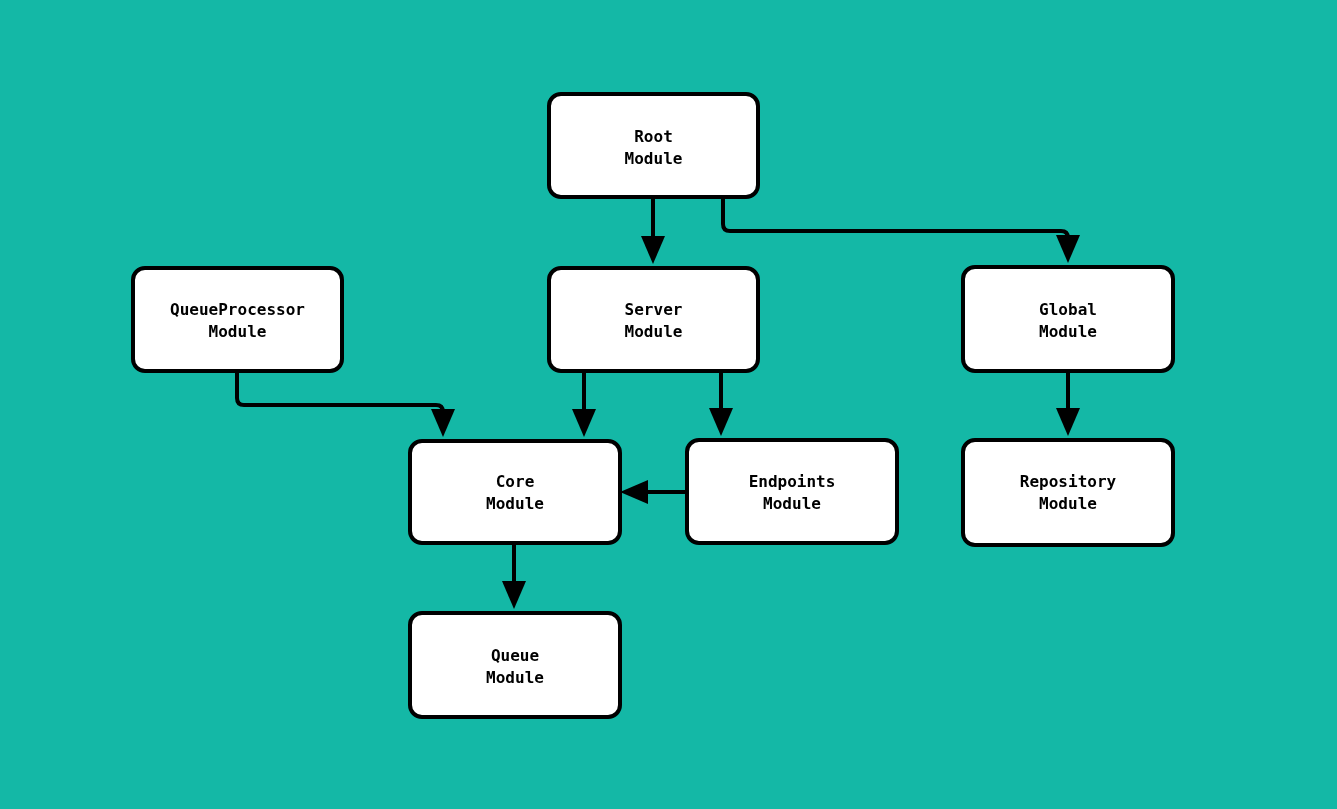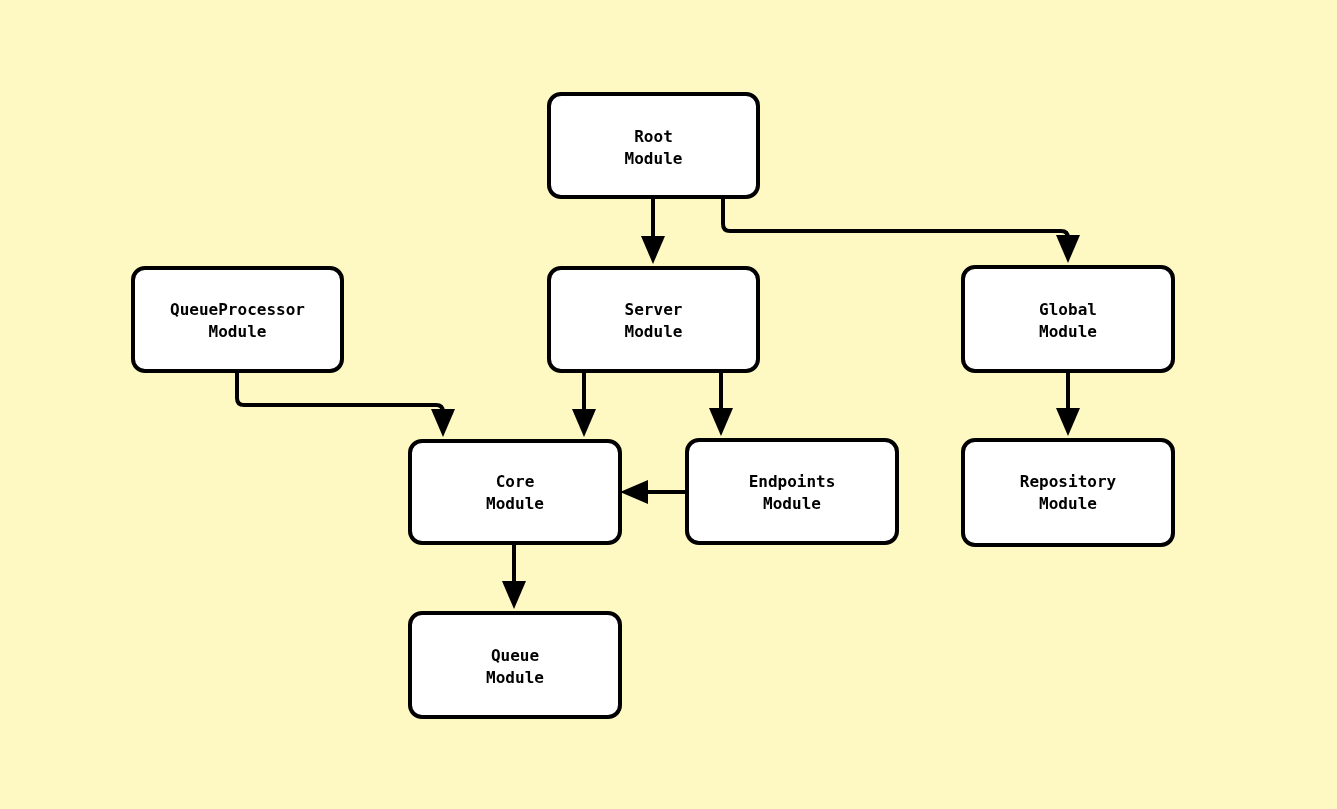--- a/index.html
+++ b/index.html
@@ -10,21 +10,21 @@
   body {
     width: 1337px;
     height: 809px;
     overflow: hidden;
     font-family: "DejaVu Sans Mono", monospace;
   }
   #diagram-canvas {
     position: relative;
     width: 1337px;
     height: 809px;
-    background: #fef9c3;
+    background: #14b8a6;
   }
   #diagram-svg {
     position: absolute;
     left: 0;
     top: 0;
     width: 1337px;
     height: 809px;
     display: block;
   }
   .node-rect {

